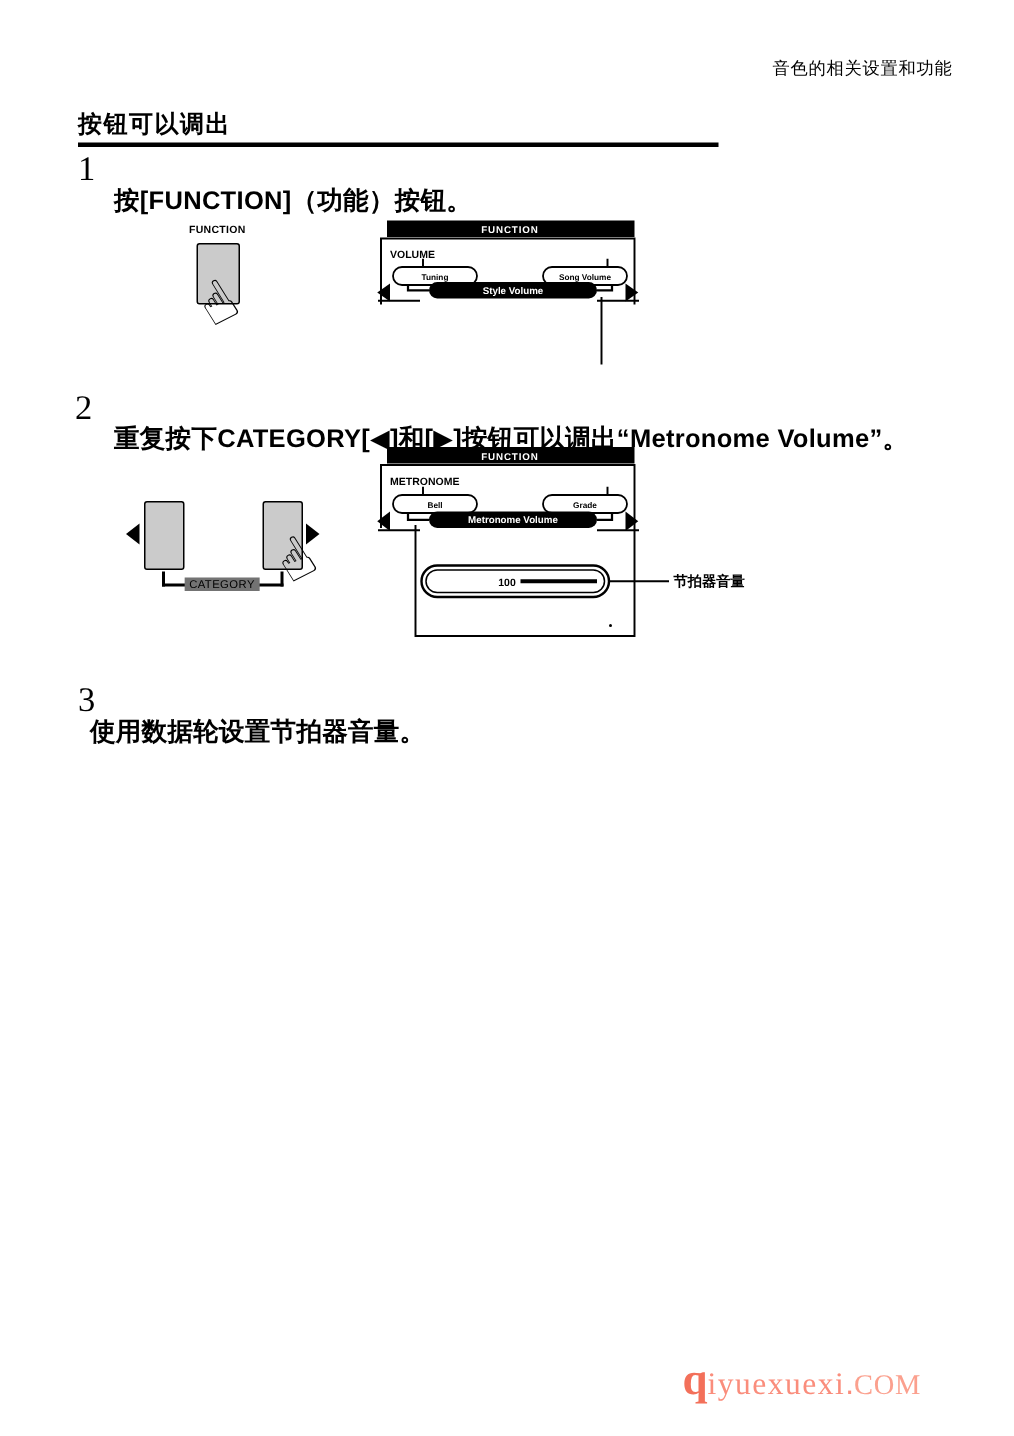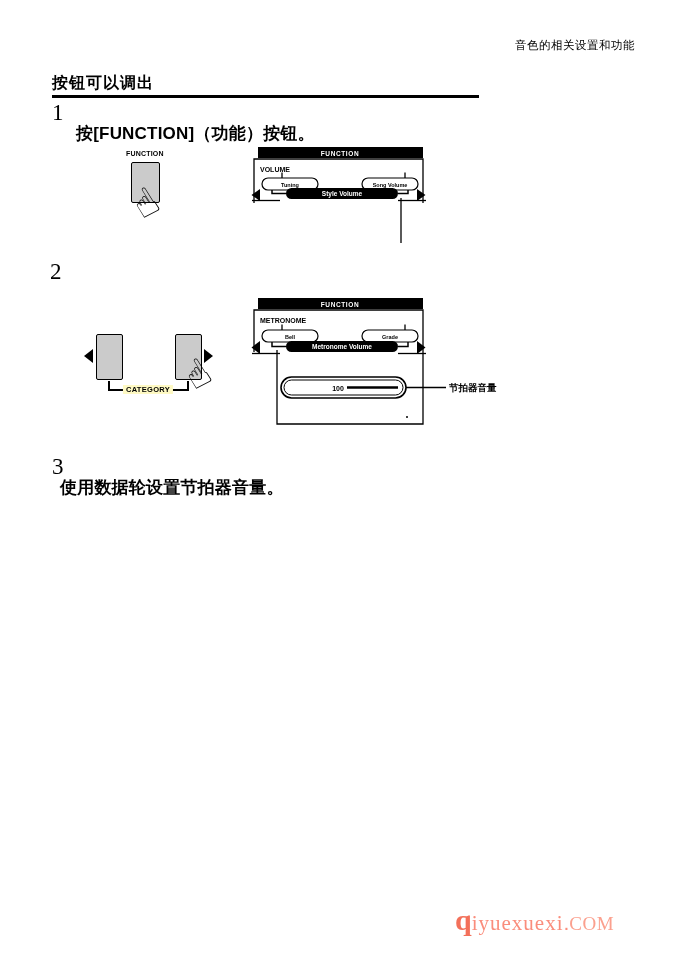--- a/index.html
+++ b/index.html
@@ -16,21 +16,21 @@
   .btn-label{position:absolute;font-size:7px;font-weight:bold;letter-spacing:.2px;}
   .panel-btn{position:absolute;width:27px;height:41px;background:#cbcbcb;border:1.6px solid #000;border-radius:2px;box-sizing:border-box;}
   .hand{position:absolute;font-size:38px;line-height:1;transform:rotate(-32deg);color:#000;}
 
   .tri{position:absolute;width:0;height:0;}
   .tri-left{border-top:7px solid transparent;border-bottom:7px solid transparent;border-right:9px solid #000;}
   .tri-right{border-top:7px solid transparent;border-bottom:7px solid transparent;border-left:9px solid #000;}
 
   .vline{position:absolute;width:2px;background:#000;}
   .hline{position:absolute;height:2px;background:#000;}
-  .cat-label{position:absolute;font-size:7.5px;font-weight:bold;background:#fef9c3;padding:0 3px;letter-spacing:.3px;text-align:center;}
+  .cat-label{position:absolute;font-size:7.5px;font-weight:normal;background:#737373;padding:0 3px;letter-spacing:.3px;text-align:center;}
 
   .disp-svg{position:absolute;}
 
   .wm{position:absolute;top:903px;left:455px;white-space:nowrap;text-align:center;}
   .wm .q{font-family:"Liberation Serif","DejaVu Serif",serif;font-weight:bold;font-size:30px;color:#f3705a;}
   .wm .nm{font-family:"Liberation Serif","DejaVu Serif",serif;font-size:21px;color:#fa8d7c;letter-spacing:1px;}
   .wm .dot{font-size:21px;color:#fa8d7c;}
   .wm .tld{font-family:"Liberation Serif","DejaVu Serif",serif;font-size:19px;color:#fba08e;letter-spacing:.5px;}
 
   svg text{font-family:"Liberation Sans","DejaVu Sans",sans-serif;}
@@ -68,20 +68,21 @@
     <rect x="36" y="43" width="112" height="11" rx="5.5" fill="#000"></rect>
     <text x="92" y="50.8" font-size="6.5" font-weight="bold" fill="#fff" text-anchor="middle">Style Volume</text>
     <polygon points="10,44 10,56 1.5,50" fill="#000"></polygon>
     <polygon points="167,44 167,56 175.5,50" fill="#000"></polygon>
     <line x1="2" y1="55.5" x2="30" y2="55.5" stroke="#000" stroke-width="1.3"></line>
     <line x1="148" y1="55.5" x2="176" y2="55.5" stroke="#000" stroke-width="1.3"></line>
     <line x1="151" y1="53" x2="151" y2="98" stroke="#000" stroke-width="1.3"></line>
   </svg>
 
   <div class="step-num" style="left:50px;top:259px;">2</div>
+  <div class="step-text" style="left:76px;top:265px;">重复按下CATEGORY[◀]和[▶]按钮可以调出“Metronome Volume”。</div>
 
   <div class="tri tri-left" style="left:84px;top:349px;"></div>
   <div class="panel-btn" style="left:96px;top:334px;height:46px;"></div>
   <div class="panel-btn" style="left:175px;top:334px;height:46px;"></div>
   <div class="tri tri-right" style="left:204px;top:349px;"></div>
   <div class="vline" style="left:108px;top:381px;height:10px;"></div>
   <div class="vline" style="left:187px;top:381px;height:10px;"></div>
   <div class="hline" style="left:108px;top:389px;width:81px;"></div>
   <div class="cat-label" style="left:148px;top:385px;transform:translateX(-50%);">CATEGORY</div>
   <div class="hand" style="left:186px;top:355px;">☝</div>

